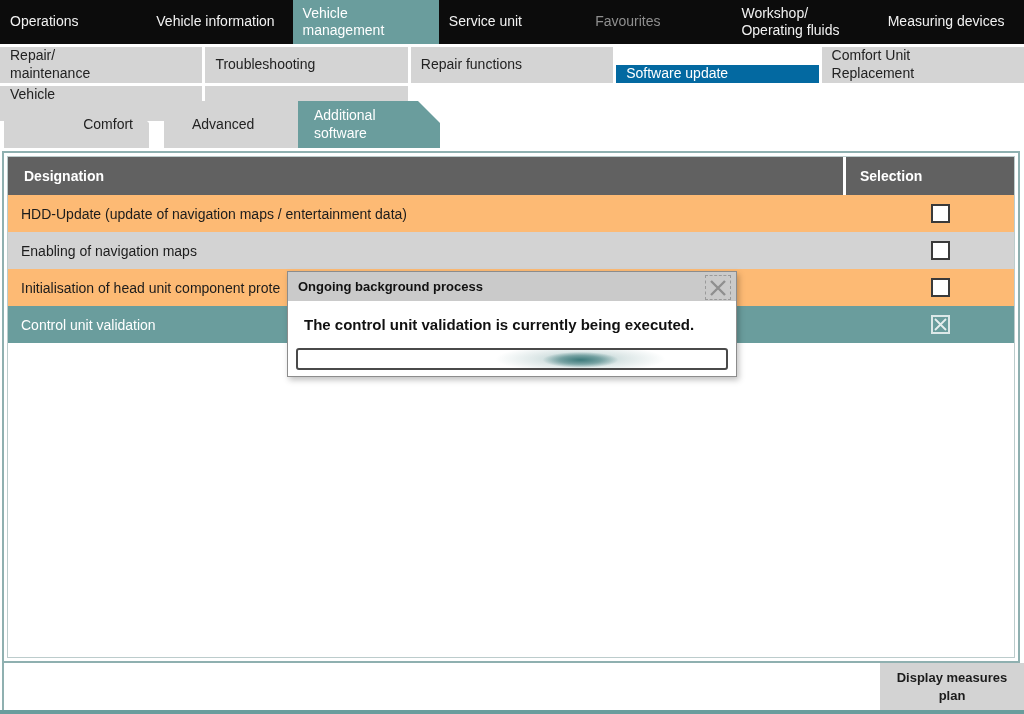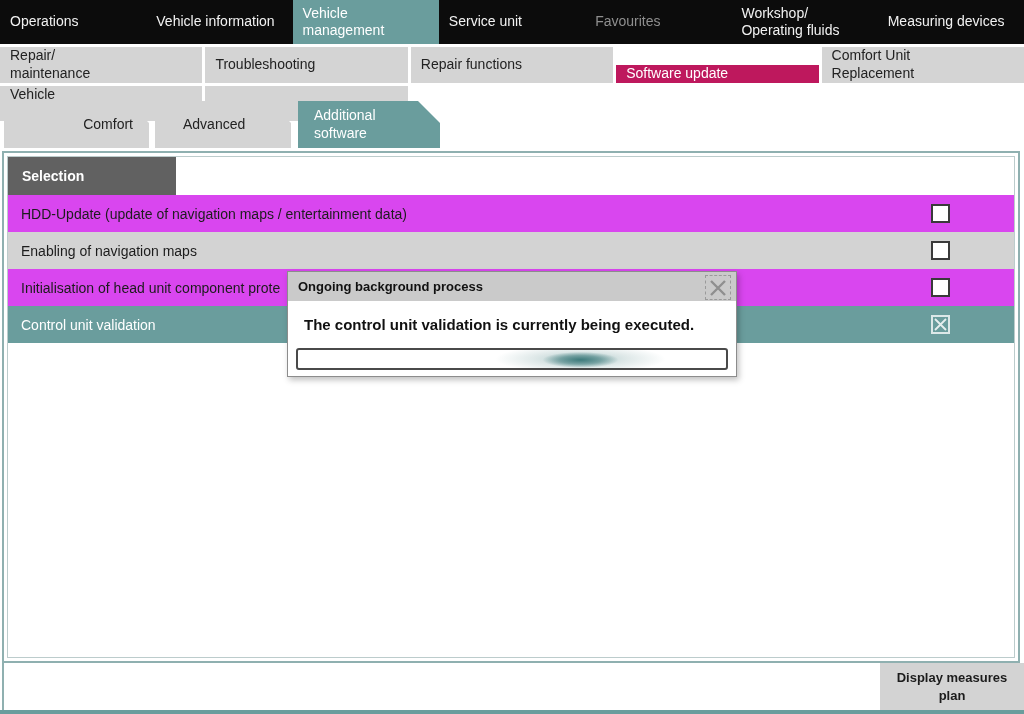--- a/index.html
+++ b/index.html
@@ -9,37 +9,37 @@
 
   
   .nav1{position:absolute;left:0;top:0;width:1024px;height:44px;display:grid;grid-template-columns:repeat(7,1fr);gap:0;background:#d946ef;}
   .nav1 .cell{background:#0c0c0c;color:#f2f2f2;font-size:14px;display:flex;align-items:center;padding:0 10px;line-height:1.25;}
   .nav1 .cell.active{background:#6a9d9d;color:#fff;}
   .nav1 .cell.disabled{color:#8f8f8f;}
 
   
   .nav2{position:absolute;left:0;top:47px;width:1024px;height:48px;display:grid;grid-template-columns:repeat(5,1fr);gap:3px;background:#fff;}
   .nav2 .cell{background:#d4d4d4;color:#222;font-size:14px;display:flex;align-items:center;padding:0 10px;line-height:1.25;}
-  .nav2 .cell.active{background:#be185d;color:#fff;margin-top:18px;}
+  .nav2 .cell.active{background:#0369a1;color:#fff;margin-top:18px;}
 
   
   .tab{position:absolute;top:101px;height:47px;background:#d4d4d4;color:#222;font-size:14px;display:flex;align-items:center;padding:0 16px;line-height:1.25;clip-path:polygon(0 0,calc(100% - 22px) 0,100% 22px,100% 100%,0 100%);}
   .tab.active{background:#6a9d9d;color:#fff;}
   #tab-comfort{left:4px;width:145px;justify-content:flex-end;}
-  #tab-advanced{left:155px;width:136px;padding-left:28px;}
+  #tab-advanced{left:164px;width:136px;padding-left:28px;}
   #tab-additional{left:298px;width:142px;}
 
   
   .panel{position:absolute;left:2px;top:151px;width:1018px;height:512px;border:2px solid #8fb0b0;background:#fff;padding:3px;}
   .panel-inner{width:100%;height:100%;border:1px solid #bccccc;background:#fff;display:flex;flex-direction:column;}
   .thead{display:flex;gap:3px;background:#fff;height:38px;flex:0 0 38px;}
   .th{background:#616161;color:#fff;font-weight:bold;font-size:14px;display:flex;align-items:center;}
   .th.col-des{flex:1;padding-left:16px;}
   .th.col-sel{width:168px;padding-left:14px;}
-  .trow{display:flex;height:37px;flex:0 0 37px;align-items:center;background:#d946ef;}
+  .trow{display:flex;height:37px;flex:0 0 37px;align-items:center;background:#fdba74;}
   .trow.alt{background:#d3d3d3;}
   .trow.selected{background:#6a9d9d;color:#fff;}
   .trow .label{flex:1;font-size:14px;padding-left:13px;color:#1c1c1c;}
   .trow.selected .label{color:#fff;}
   .trow .selcell{width:148px;display:flex;justify-content:center;}
   .cbx{width:19px;height:19px;border:2px solid #3a3a3a;background:#fff;display:flex;align-items:center;justify-content:center;}
   .trow.selected .cbx{border-color:#dce8e8;background:transparent;}
 
   
   .footer-strip{position:absolute;left:0;top:663px;width:1024px;height:47px;background:#fff;}
@@ -124,20 +124,21 @@
       <span class="pre">Advanced</span>
     </div>
   <div class="tab active" id="tab-additional">
       <span class="pre">Additional
 software</span>
     </div>
 
   <div class="panel">
     <div class="panel-inner">
       <div class="thead">
+        <div class="th col-des">Designation</div>
         <div class="th col-sel">Selection</div>
       </div>
 
       <div class="trow">
         <div class="label">HDD-Update (update of navigation maps / entertainment data)</div>
         <div class="selcell">
             <div class="cbx"></div>
           </div>
       </div>
 

